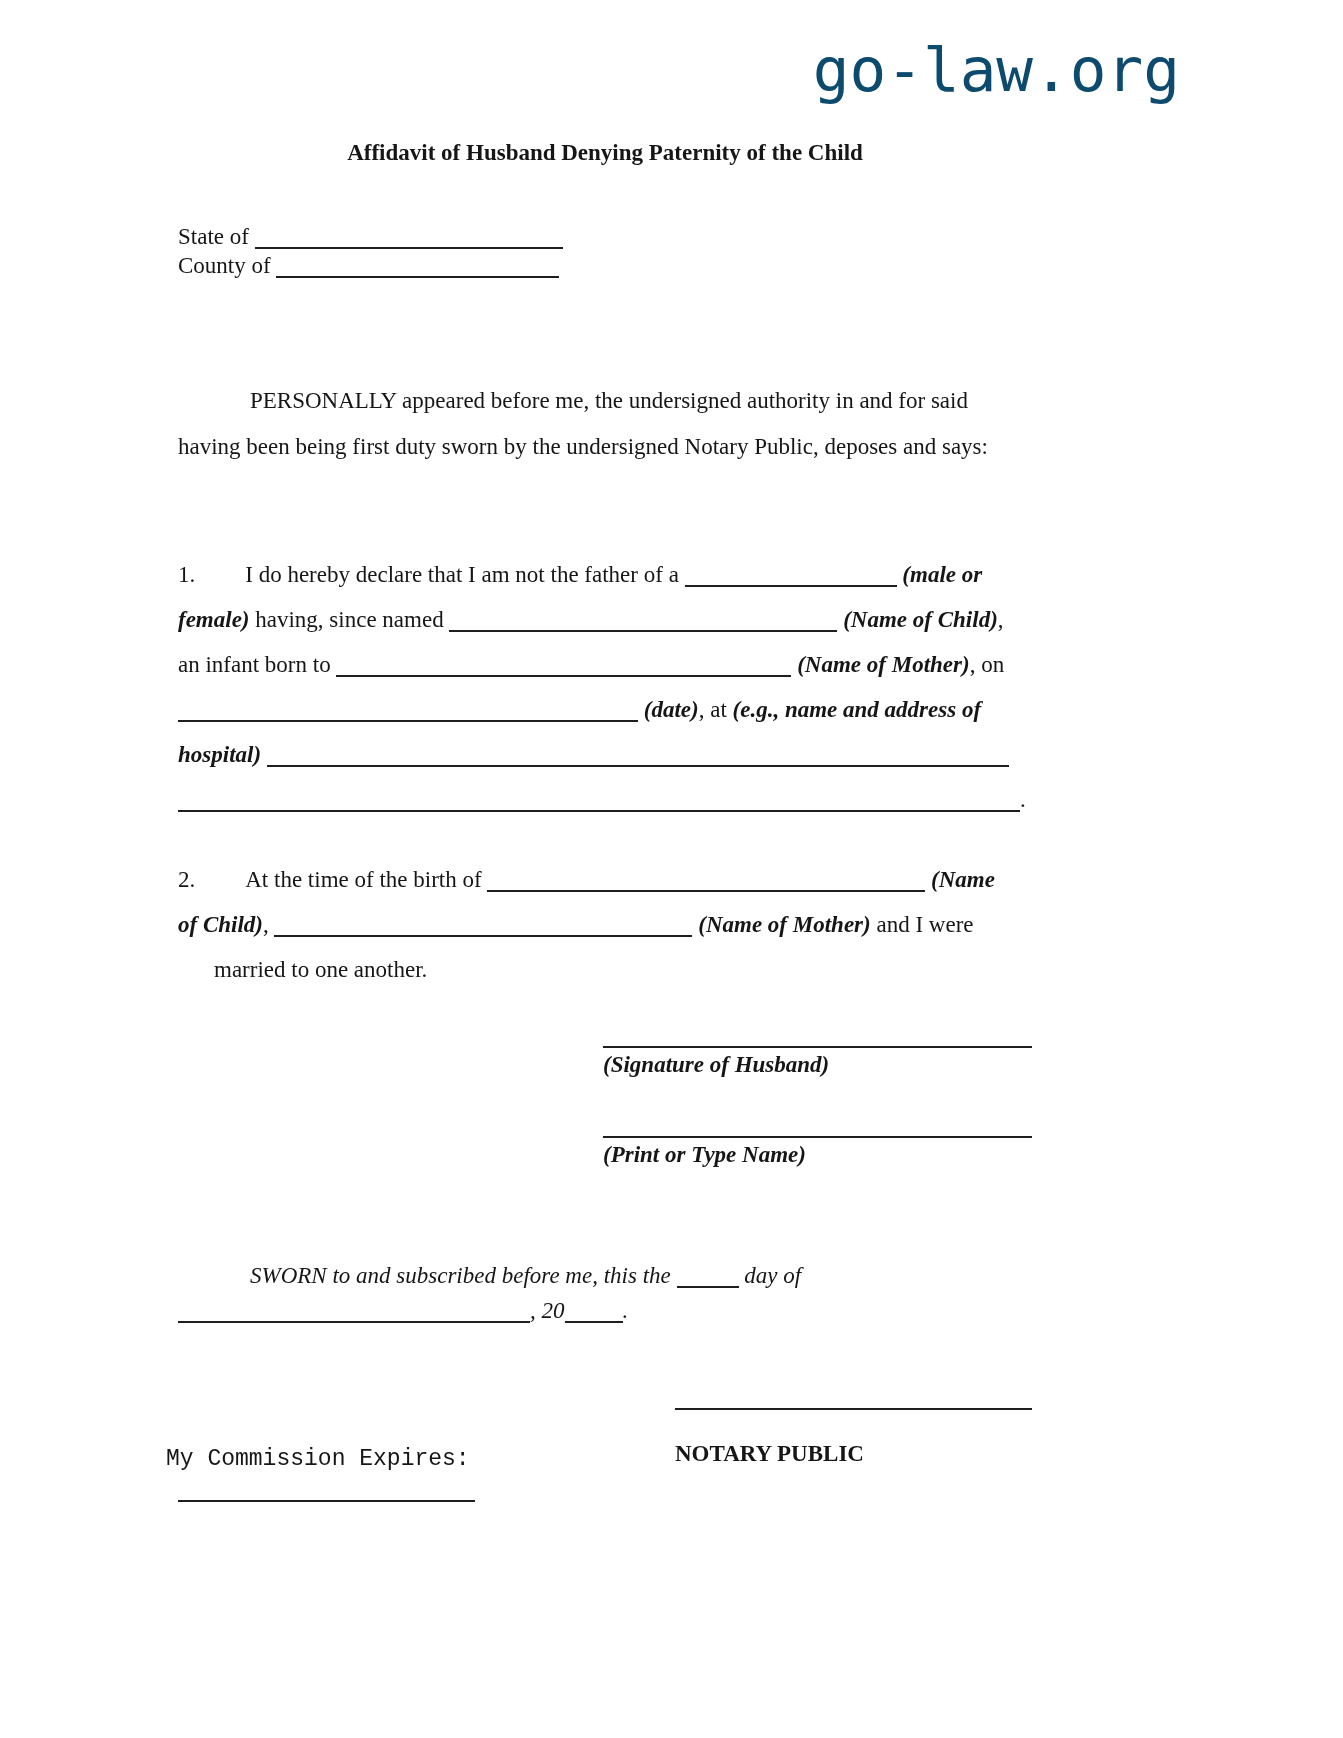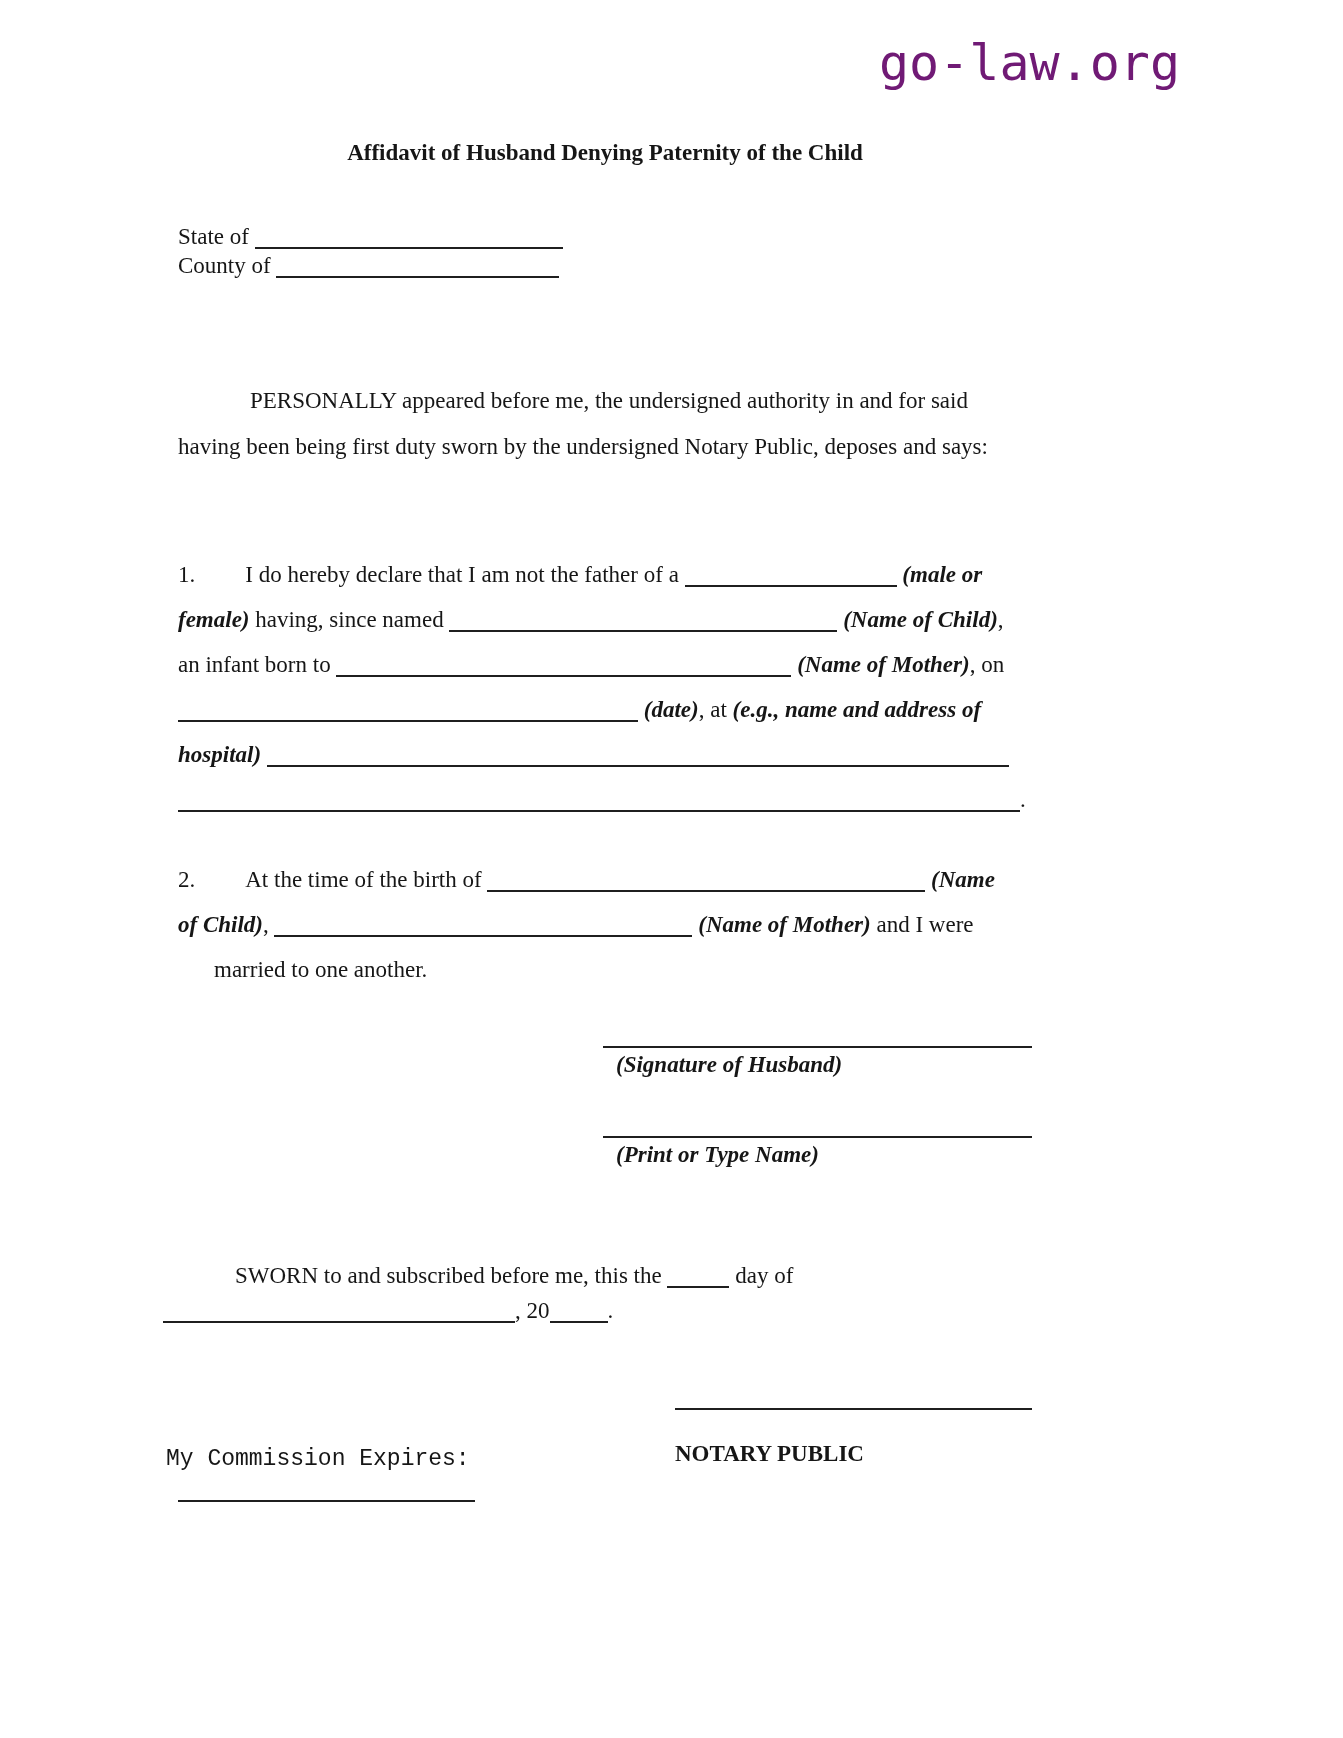--- a/index.html
+++ b/index.html
@@ -7,41 +7,41 @@
     position:relative;
     width:1343px;height:1738px;
     background:#ffffff;
     font-family:"Liberation Serif", serif;
     font-size:23px;color:#161616;
     overflow:hidden;
   }
   .abs{position:absolute;}
   .brand{
     font-family:"DejaVu Sans Mono", monospace;
-    font-size:50px;color:#701a75;
+    font-size:61px;color:#0c4a6e;
     top:34px;right:163px;
   }
   .title{
     top:140px;left:178px;width:854px;
     text-align:center;font-weight:bold;
   }
   .lines .line{white-space:nowrap;}
   .lh29 .line{height:29px;line-height:29px;}
   .lh46 .line{height:46px;line-height:46px;}
   .lh45 .line{height:45px;line-height:45px;}
   .lh35 .line{height:35px;line-height:35px;}
   .bi{font-weight:bold;font-style:italic;}
   .blank{
     display:inline-block;height:1em;
     border-bottom:2px solid #1f1f1f;
     vertical-align:text-bottom;
   }
   .gap{display:inline-block;}
   .rule{border-top:2px solid #1f1f1f;height:0;}
-  .caption{font-weight:bold;font-style:italic;margin-left:13px;}
+  .caption{font-weight:bold;font-style:italic;}
   .caption-plain{font-weight:bold;}
 </style>
 </head>
 <body>
 
 <div class="page">
 
   <div class="abs brand">go-law.org</div>
 
   <div class="abs lines lh29" style="top:222px;left:178px;width:854px;">
@@ -70,21 +70,21 @@
       <div class="line"><span class="bi">of Child)</span><span>, </span><span class="blank" style="width: 418px;"></span><span> </span><span class="bi">(Name of Mother)</span><span> and I were</span></div>
       <div class="line" style="padding-left: 36px;"><span>married to one another.</span></div>
     </div>
 
   <div class="abs rule" style="top:1046px;left:603px;width:429px;"></div>
   <div class="abs caption" style="top:1052px;left:603px;">(Signature of Husband)</div>
 
   <div class="abs rule" style="top:1136px;left:603px;width:429px;"></div>
   <div class="abs caption" style="top:1142px;left:603px;">(Print or Type Name)</div>
 
-  <div class="abs lines lh35" style="top:1258px;left:163px;width:860px;">
+  <div class="abs lines lh35" style="top:1258px;left:178px;width:860px;font-style:italic;">
       <div class="line" style="padding-left: 72px;"><span>SWORN to and subscribed before me, this the </span><span class="blank" style="width: 62px;"></span><span> day of</span></div>
       <div class="line"><span class="blank" style="width: 352px;"></span><span>, 20</span><span class="blank" style="width: 58px;"></span><span>.</span></div>
     </div>
 
   <div class="abs rule" style="top:1408px;left:675px;width:357px;"></div>
   <div class="abs caption-plain" style="top:1413px;left:675px;margin-top:28px;">NOTARY PUBLIC</div>
 
   <div class="abs" style="top:1446px;left:166px;font-family:Liberation Mono, monospace;">My Commission Expires:</div>
   <div class="abs rule" style="top:1500px;left:178px;width:297px;"></div>
 

